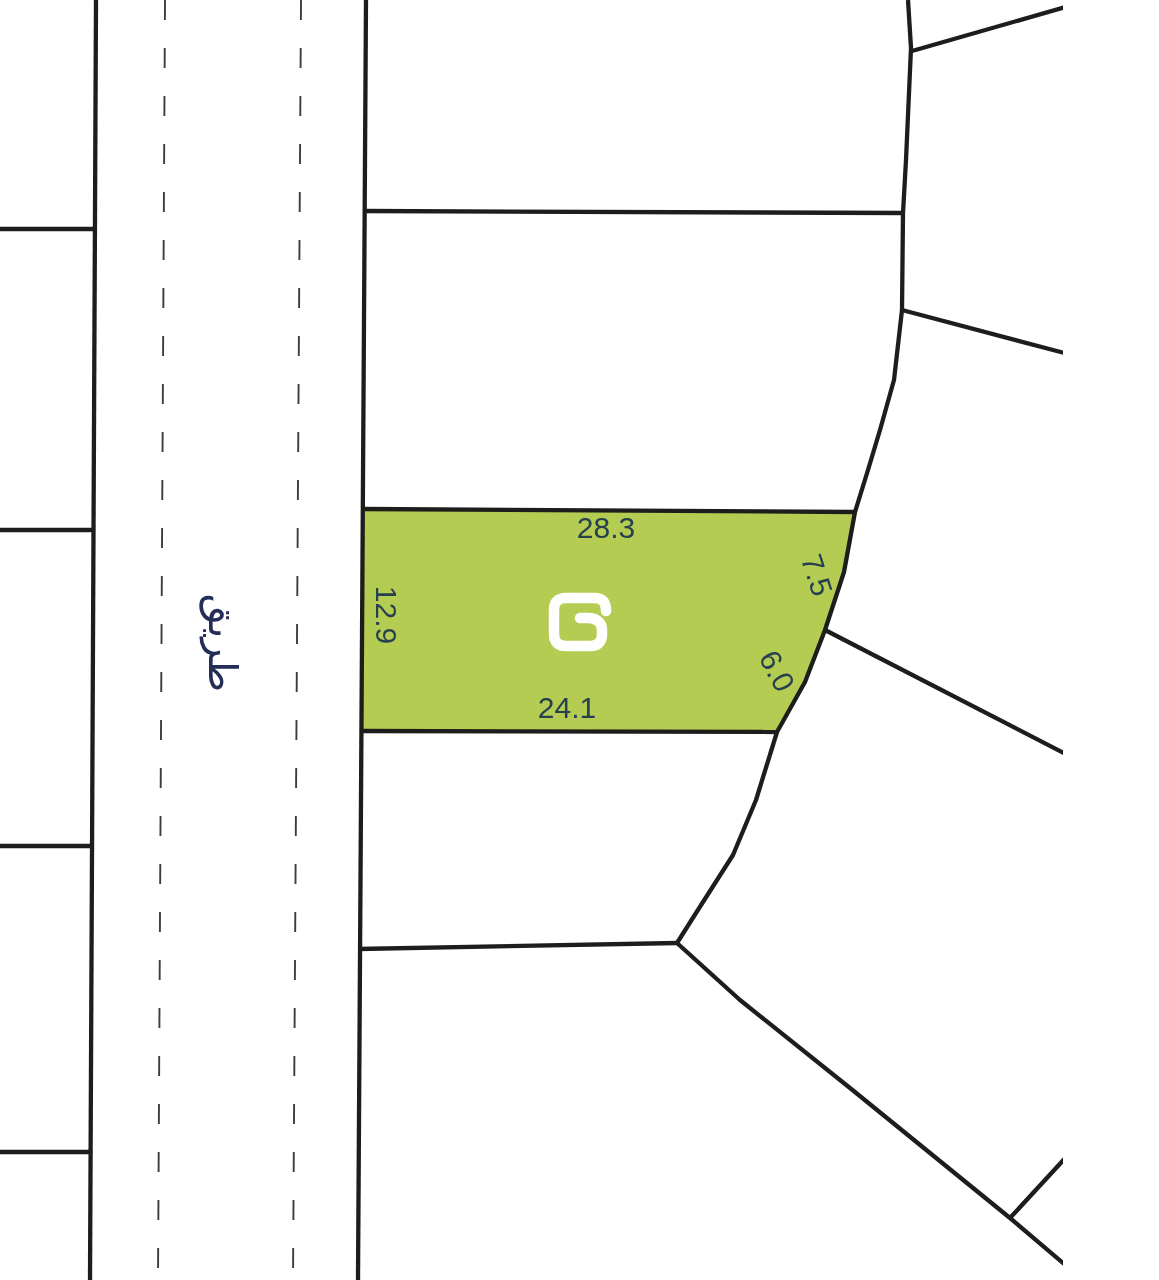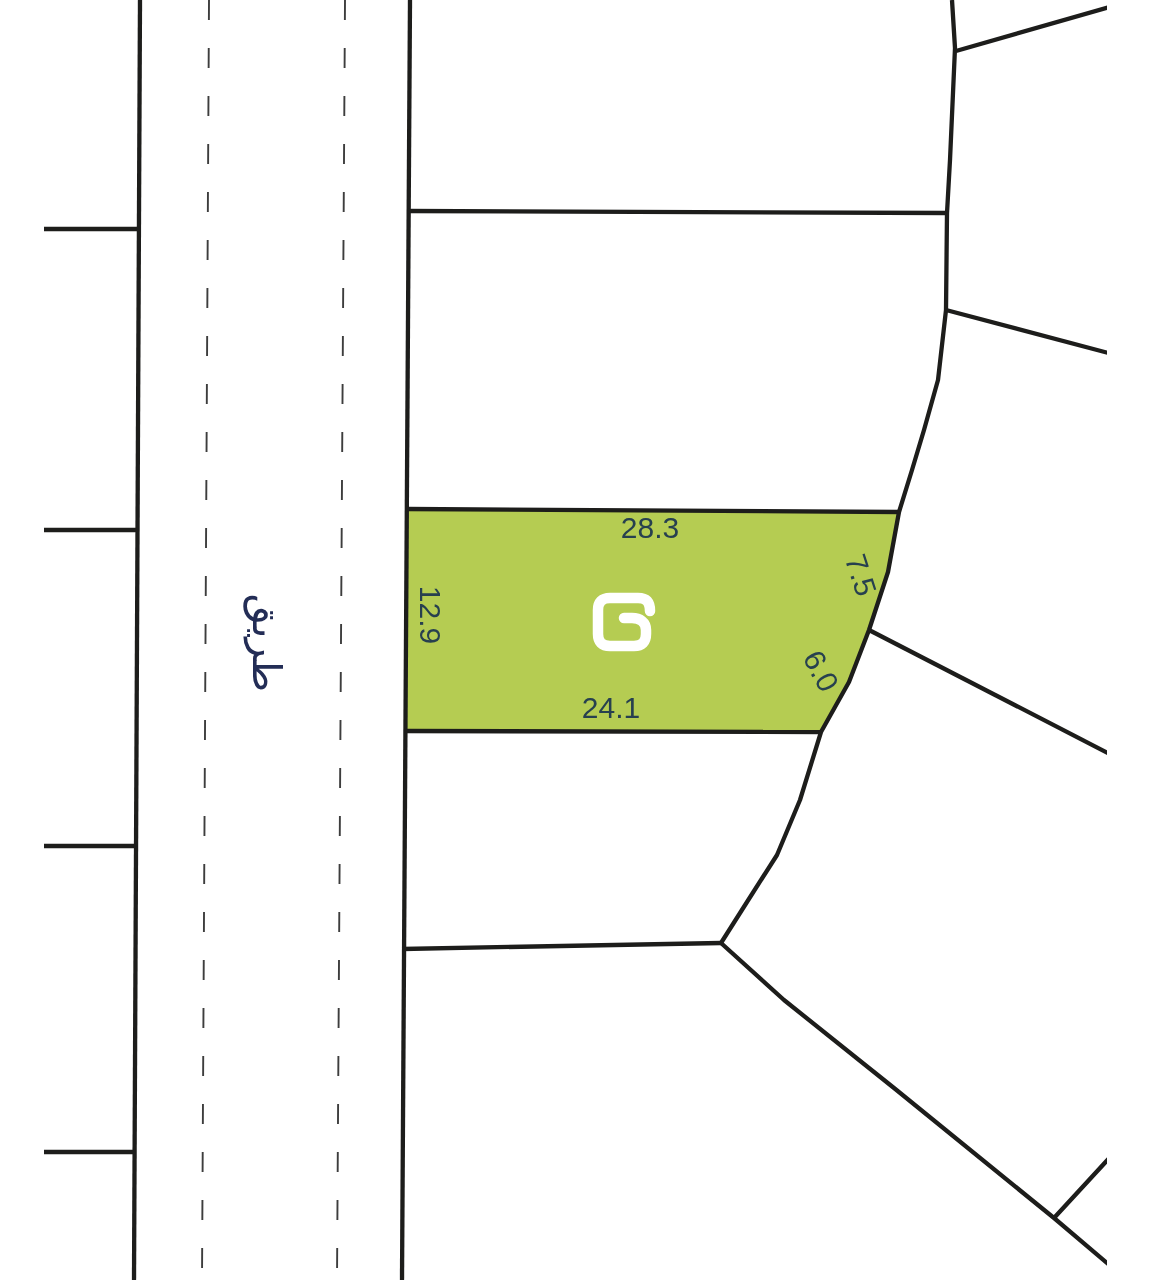--- a/index.html
+++ b/index.html
@@ -6,21 +6,20 @@
     margin: 0;
     padding: 0;
     background: #ffffff;
   }
   .map-stage {
     position: relative;
     width: 1063px;
     height: 1280px;
     overflow: hidden;
     background: #22c55e;
-    margin-left: 44px;
   }
   .map-stage svg {
     display: block;
     width: 1159px;
     height: 1280px;
   }
   .dim-label {
     font-family: "Liberation Sans", sans-serif;
     font-size: 30px;
     font-weight: 400;

